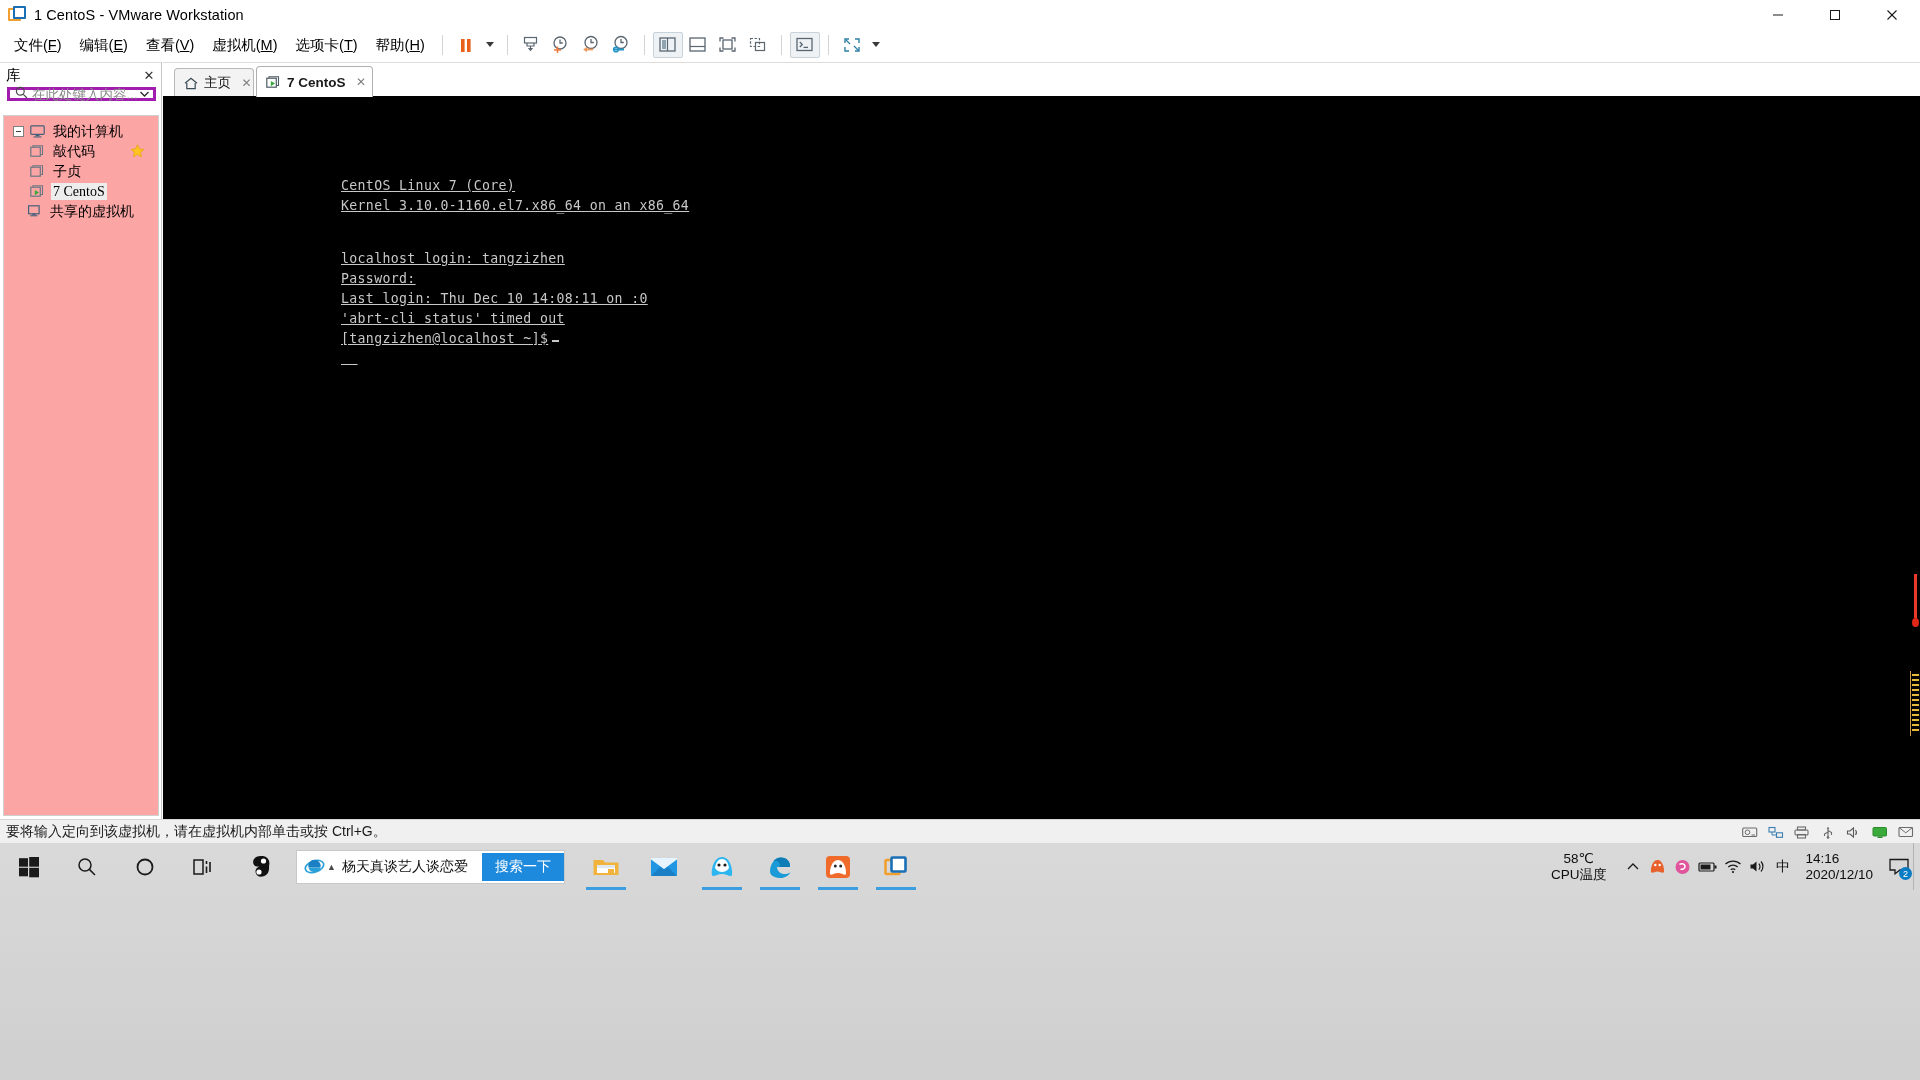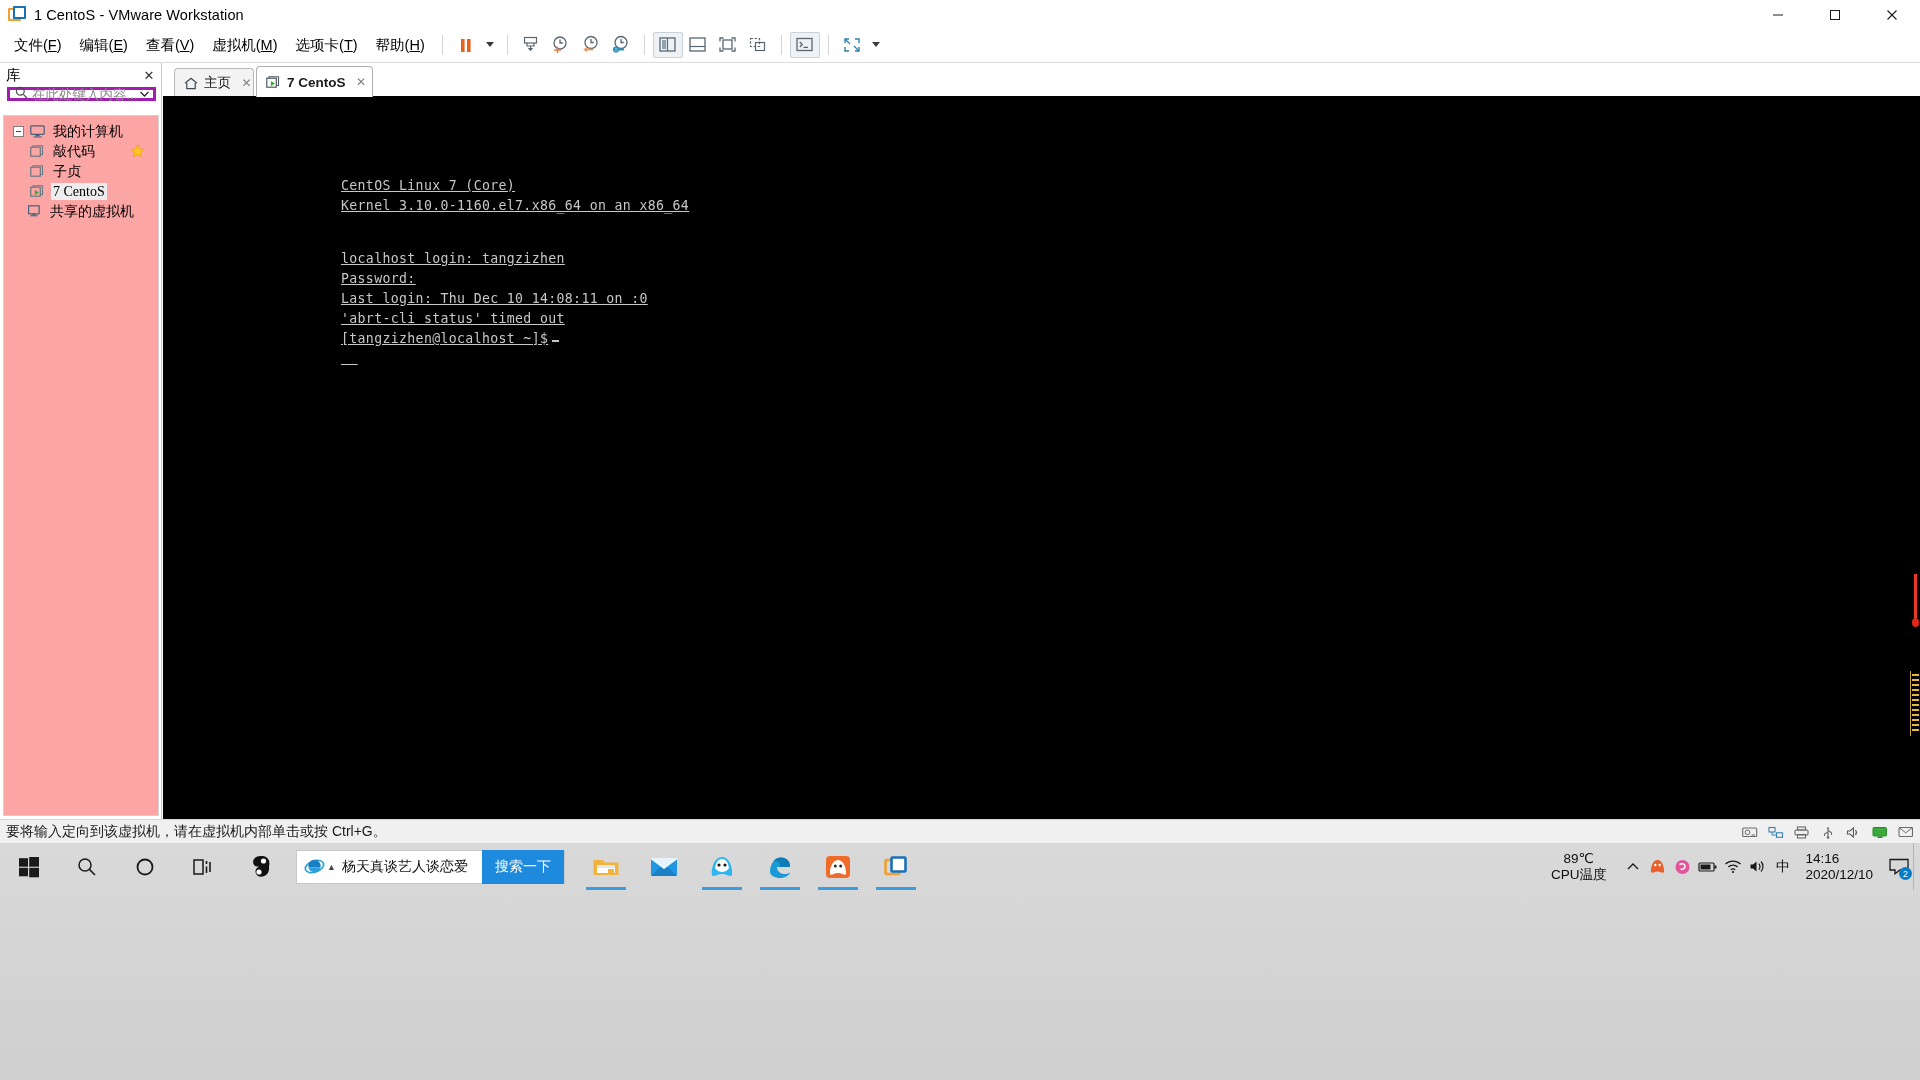--- a/index.html
+++ b/index.html
@@ -229,21 +229,21 @@
 
   #ie-search {
     height: 34px; background: #ffffff; display: flex; align-items: center;
     margin-left: 6px; flex: none; border: 1px solid #c8c8c8;
   }
   #ie-search .ietxt {
     font-size: 14px; color: #111; padding: 0 14px 0 6px; white-space: nowrap;
   }
   #ie-srch-btn {
     background: #1e8ade; color: #fff; font-size: 14px;
-    height: 34px; display: flex; align-items: center; padding: 0 13px;
+    height: 28px; display: flex; align-items: center; padding: 0 13px;
     flex: none;
   }
 
   #tray {
     position: absolute; right: 0; top: 0; height: 47px;
     display: flex; align-items: center;
   }
   #cpu-temp {
     text-align: center; line-height: 16px; font-size: 13.5px;
     color: #0d0d0d; margin-right: 14px;
@@ -700,21 +700,21 @@
     </div>
     <div class="tbi underline">
       <svg width="26" height="24" viewBox="0 0 26 24">
         <rect x="2.5" y="5" width="14" height="14" rx="1" fill="none" stroke="#f0a030" stroke-width="2.6"></rect>
         <rect x="8.5" y="2.5" width="14" height="14" rx="1" fill="#ffffff" stroke="#1a6fb5" stroke-width="2.6"></rect>
       </svg>
     </div>
 
     <div id="tray">
       <div id="cpu-temp">
-        <div>89℃</div>
+        <div>58℃</div>
         <div>CPU温度</div>
       </div>
       <div class="tray-ico">
         <svg width="12" height="9" viewBox="0 0 12 9">
             <path d="M1 7 L6 2 L11 7" fill="none" stroke="#1a1a1a" stroke-width="1.3"></path>
           </svg>
       </div>
       <div class="tray-ico">
         <svg width="17" height="18" viewBox="0 0 17 18">
           <path d="M2 14 C1.5 10 3.5 2 8.5 2 C13.5 2 15.5 10 15 14 C14 16 11.5 13.5 8.5 13.5 C5.5 13.5 3 16 2 14 Z" fill="#e8612c"></path>

